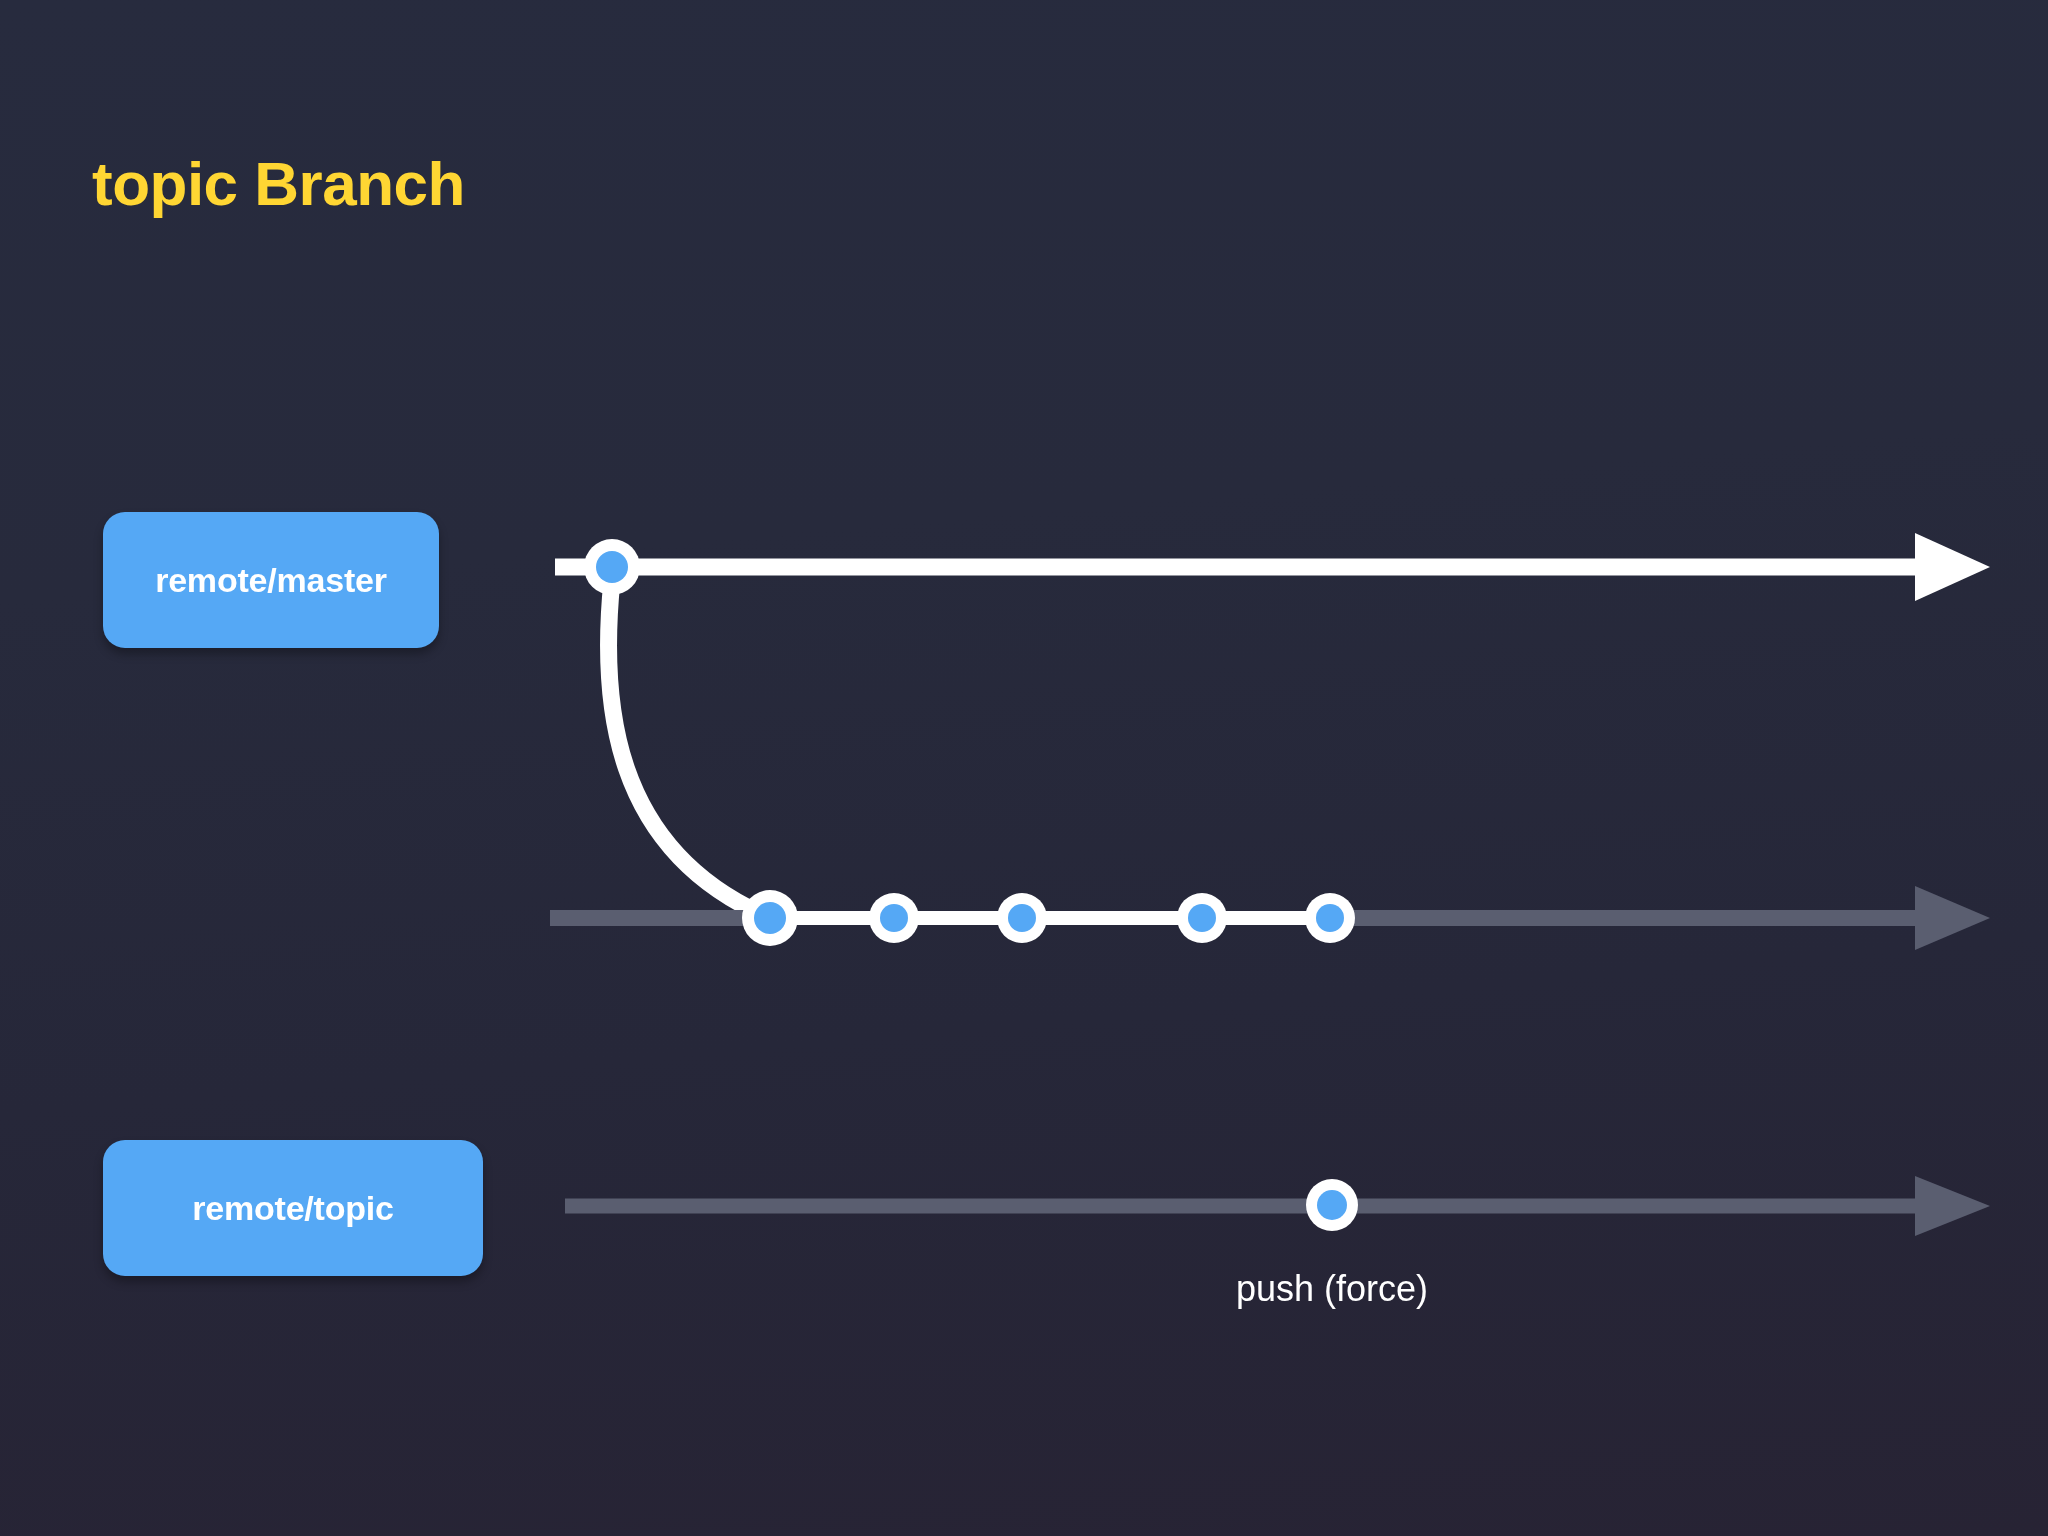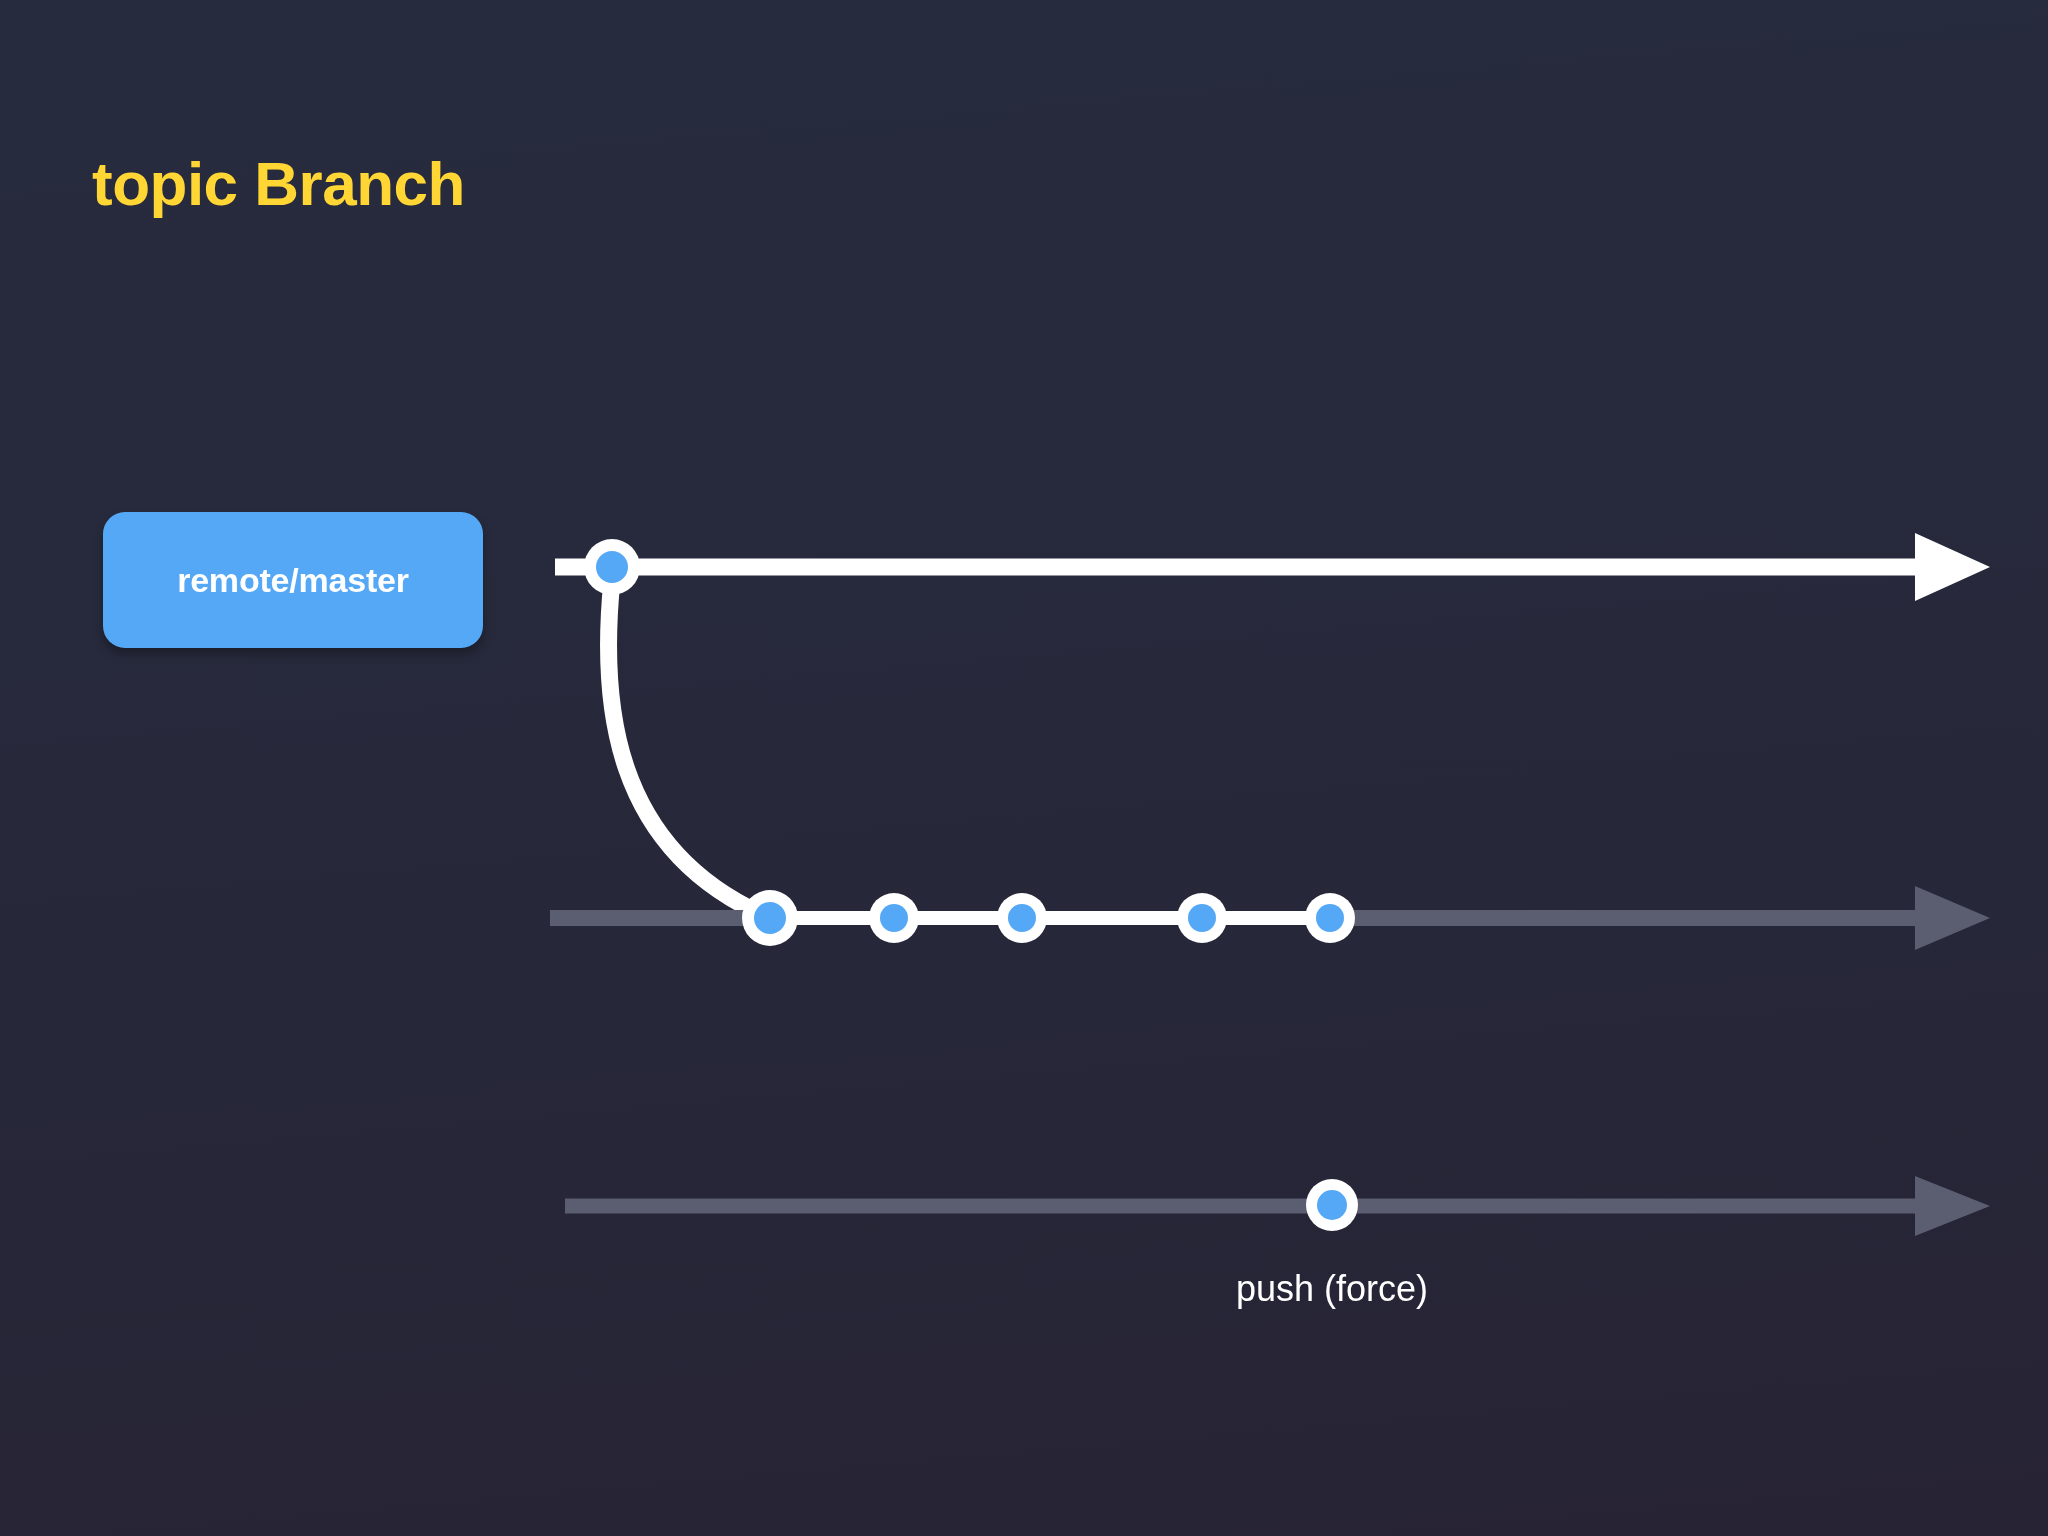--- a/index.html
+++ b/index.html
@@ -37,21 +37,21 @@
     justify-content: center;
     background: #55a8f5;
     border-radius: 22px;
     color: #ffffff;
     font-weight: bold;
     font-size: 34px;
     letter-spacing: -0.2px;
     box-shadow: 0 6px 10px rgba(0,0,0,0.30);
     white-space: nowrap;
   }
-  #pill-remote-master { left: 103px; top: 512px; width: 380px; height: 136px; }
+  #pill-remote-master { left: 103px; top: 512px; width: 336px; height: 136px; }
   #pill-local-topic   { left: 103px; top: 865px; width: 380px; height: 130px; }
   #pill-remote-topic  { left: 103px; top: 1140px; width: 380px; height: 136px; }
 
   
   #graph {
     position: absolute;
     left: 0;
     top: 0;
     width: 2048px;
     height: 1536px;
@@ -72,20 +72,21 @@
 </head>
 <body>
 
 <div id="slide">
 
   <div id="title">topic Branch</div>
 
   <div class="pill" id="pill-remote-master">remote/master</div>
 
 
+  <div class="pill" id="pill-remote-topic">remote/topic</div>
 
   <svg id="graph" viewBox="0 0 2048 1536">
 
     <g>
 
       <line x1="555" y1="567" x2="1955" y2="567" stroke="#ffffff" stroke-width="17"></line>
 
       <polygon points="1915,533 1990,567 1915,601" fill="#ffffff"></polygon>
     </g>
 

